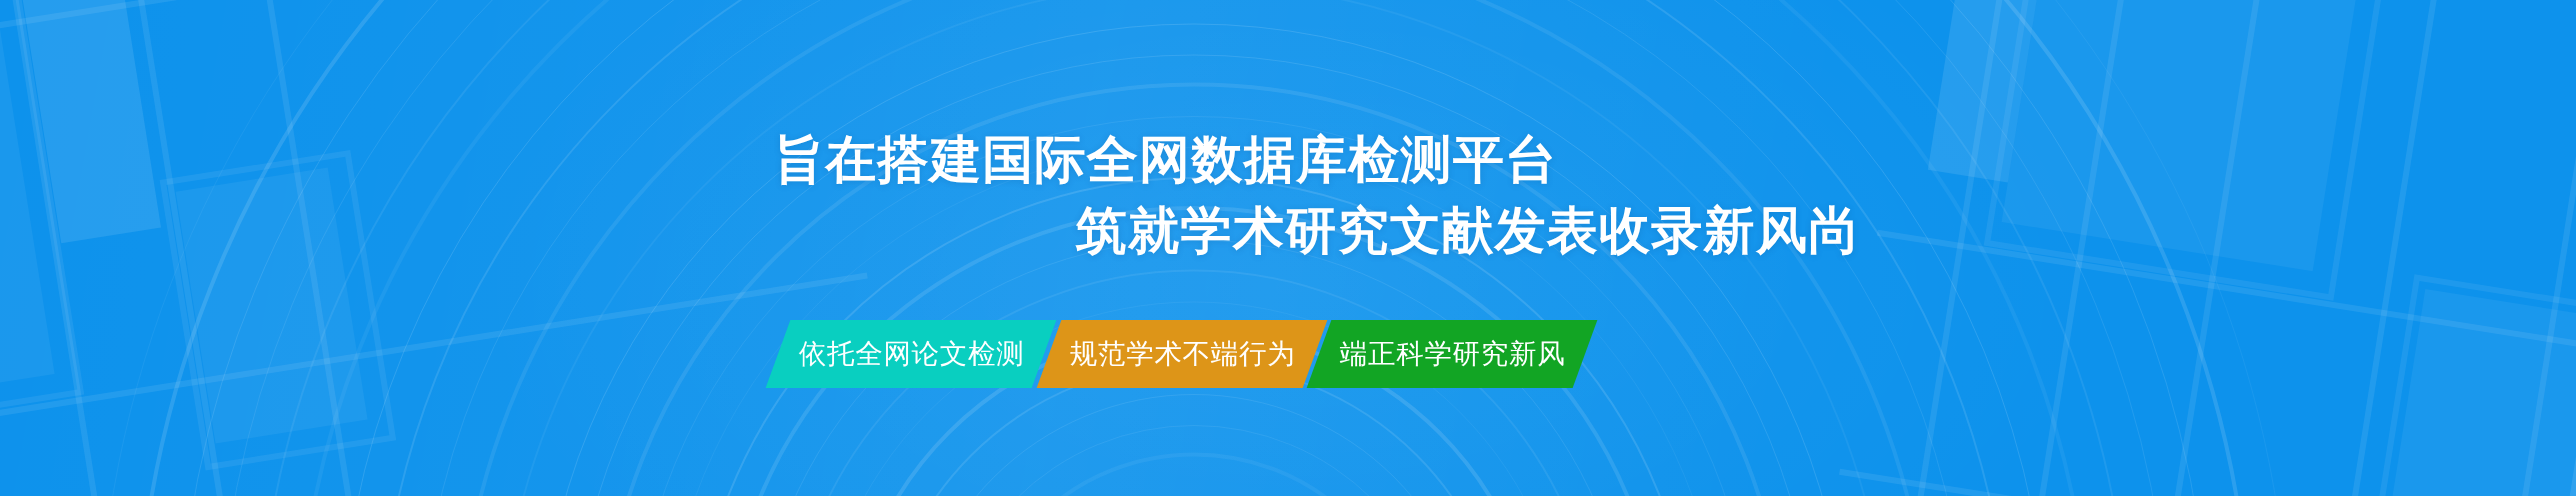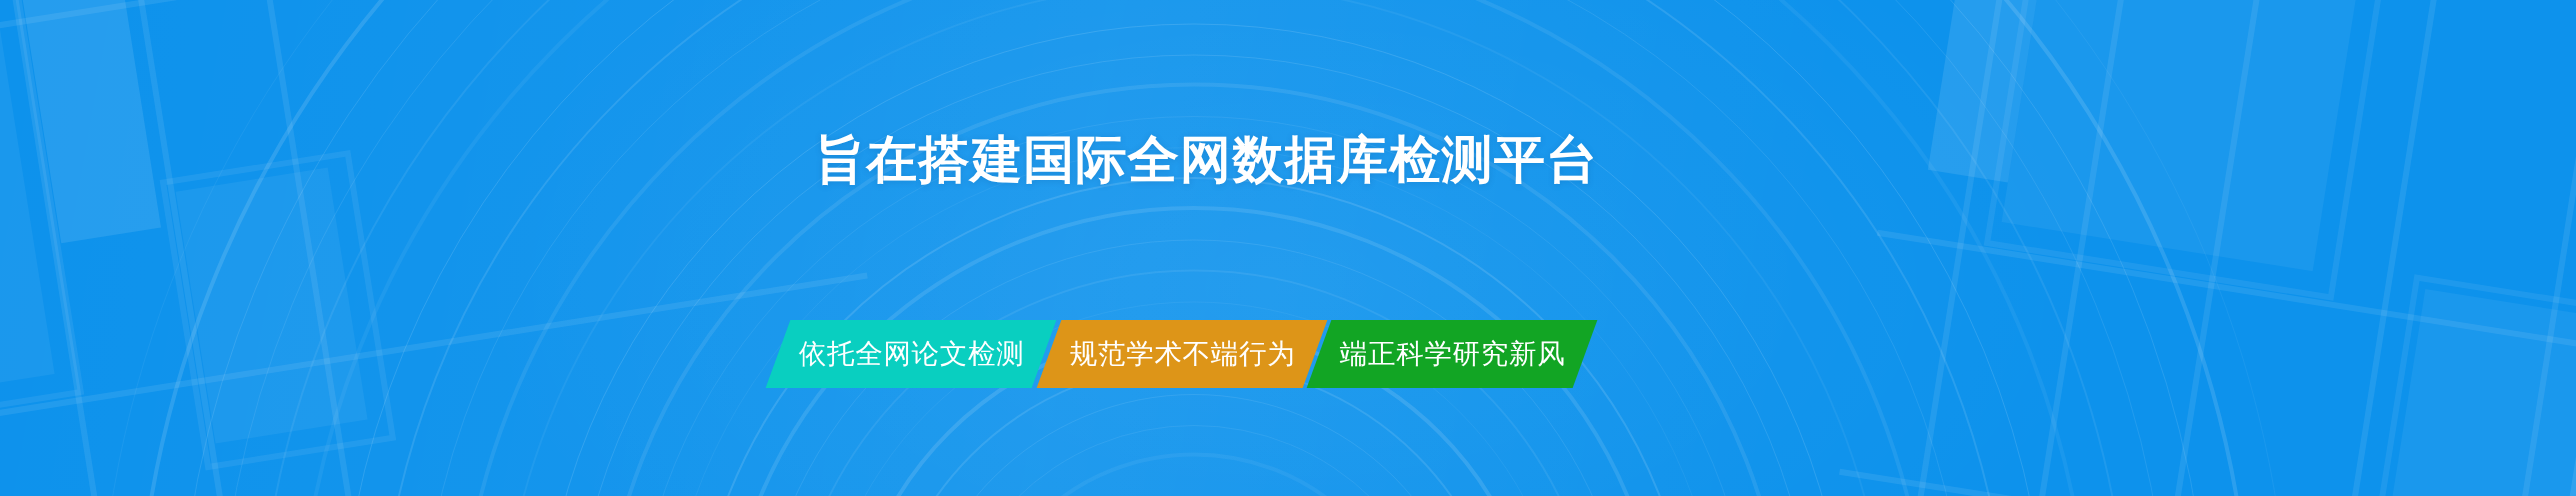--- a/index.html
+++ b/index.html
@@ -60,21 +60,20 @@
   }
   .hl-line{
     position:absolute;
     color:#ffffff;
     font-size:51px;
     line-height:51px;
     font-weight:bold;
     letter-spacing:1.3px;
     white-space:nowrap;
     text-shadow:0 1.3px 6.7px rgba(0,60,120,0.18);
-    margin-left:41px;
   }
   .hl-1{left:773px;top:134px;}
   .hl-2{left:1076px;top:205px;}
 
   
   .tagbar{
     position:absolute;
     left:778px;top:320px;
     height:68px;
     display:flex;
@@ -168,20 +167,21 @@
         <div class="ring" style="width: 2112px; height: 2112px; border-width: 4.7px; border-color: rgba(255, 255, 255, 0.125);"></div>
         <div class="ring" style="width: 2192px; height: 2192px; border-width: 1.3px; border-color: rgba(255, 255, 255, 0.055);"></div>
       </div>
 
     <div class="sweep"></div>
     <div class="vign"></div>
   </div>
 
   <div class="headline">
     <div class="hl-line hl-1" style="color: rgb(255, 255, 255);">旨在搭建国际全网数据库检测平台</div>
+    <div class="hl-line hl-2" style="color: rgb(255, 255, 255);">筑就学术研究文献发表收录新风尚</div>
   </div>
 
   <div class="tagbar">
     <div class="tag tag-0" style="background: rgb(9, 207, 192);">
       <span class="tag-label">依托全网论文检测</span>
     </div>
     <div class="tag tag-1" style="background: rgb(221, 149, 24);">
       <span class="tag-label">规范学术不端行为</span>
     </div>
     <div class="tag tag-2" style="background: rgb(18, 165, 36);">

